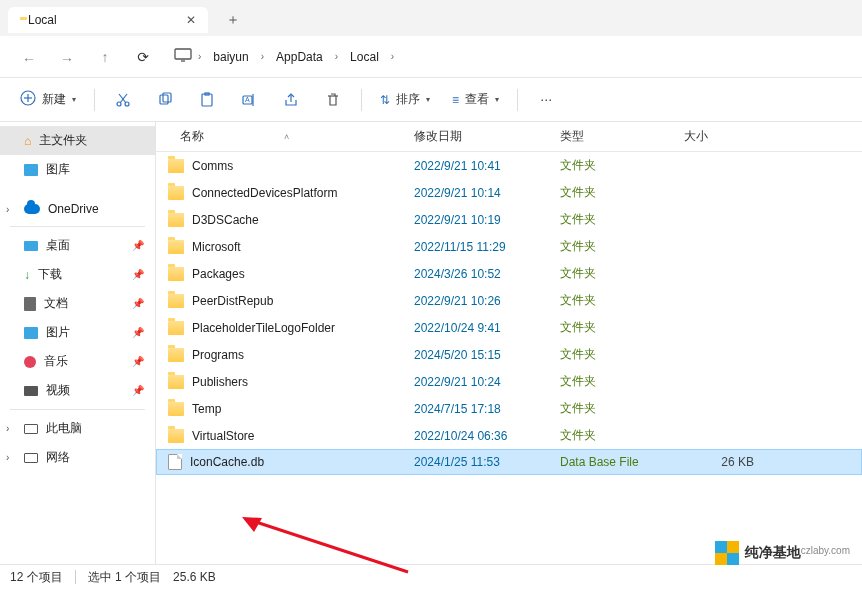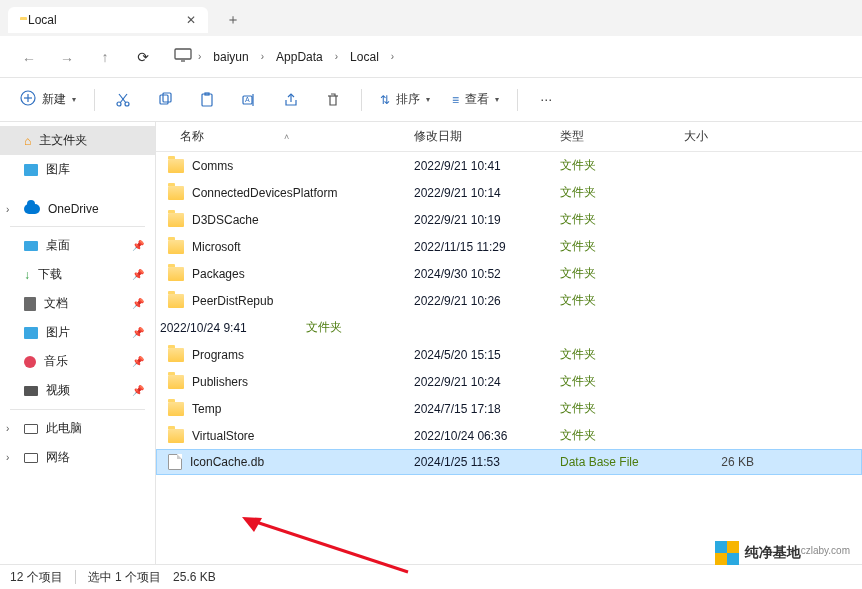--- a/index.html
+++ b/index.html
@@ -40,21 +40,21 @@
   .filepane { flex: 1; overflow: auto; }
   .columns { display: flex; border-bottom: 1px solid #e8e8e8; padding: 6px 4px; color: #333; }
   .col-name { width: 254px; padding-left: 20px; }
   .col-date { width: 146px; }
   .col-type { width: 124px; }
   .col-size { width: 80px; }
   .sort-ind { color: #888; font-size: 9px; margin-left: 80px; }
   .row { display: flex; align-items: center; padding: 5px 4px; }
   .row.selected { background: #cce8ff; border: 1px solid #99d1ff; padding: 4px 3px; }
   .row .rname { width: 254px; display: flex; align-items: center; gap: 8px; padding-left: 8px; }
-  .row .rdate { width: 146px; color: #0f172a; }
+  .row .rdate { width: 146px; color: #0369a1; }
   .row .rtype { width: 124px; color: #4d7c0f; }
   .row .rsize { width: 80px; text-align: right; color: #444; padding-right: 10px; }
   
   
   .ico-folder { width: 16px; height: 14px; background: linear-gradient(#ffe090, #ffcb4d); border-radius: 1px; position: relative; }
   .ico-folder::before { content: ""; position: absolute; top: -3px; left: 0; width: 7px; height: 3px; background: #ffd76a; border-radius: 1px 1px 0 0; }
   .ico-file { width: 14px; height: 16px; border: 1px solid #999; background: #fff; position: relative; border-radius: 1px; }
   .ico-file::after { content: ""; position: absolute; right: -1px; top: -1px; width: 0; height: 0; border-left: 5px solid #ccc; border-top: 5px solid #fff; }
   .ico-home { color: #f28c00; }
   .ico-pic { width: 14px; height: 12px; background: #3ba7e2; border-radius: 1px; }
@@ -285,34 +285,38 @@
           </div>
           <div class="rdate">2022/11/15 11:29</div>
           <div class="rtype">文件夹</div>
           <div class="rsize"></div>
         </div>
         <div class="row">
           <div class="rname">
             <span class="ico-folder"></span>
             <span>Packages</span>
           </div>
-          <div class="rdate">2024/9/30 10:52</div>
+          <div class="rdate">2024/3/26 10:52</div>
           <div class="rtype">文件夹</div>
           <div class="rsize"></div>
         </div>
         <div class="row">
           <div class="rname">
             <span class="ico-folder"></span>
             <span>PeerDistRepub</span>
           </div>
           <div class="rdate">2022/9/21 10:26</div>
           <div class="rtype">文件夹</div>
           <div class="rsize"></div>
         </div>
         <div class="row">
+          <div class="rname">
+            <span class="ico-folder"></span>
+            <span>PlaceholderTileLogoFolder</span>
+          </div>
           <div class="rdate">2022/10/24 9:41</div>
           <div class="rtype">文件夹</div>
           <div class="rsize"></div>
         </div>
         <div class="row">
           <div class="rname">
             <span class="ico-folder"></span>
             <span>Programs</span>
           </div>
           <div class="rdate">2024/5/20 15:15</div>

